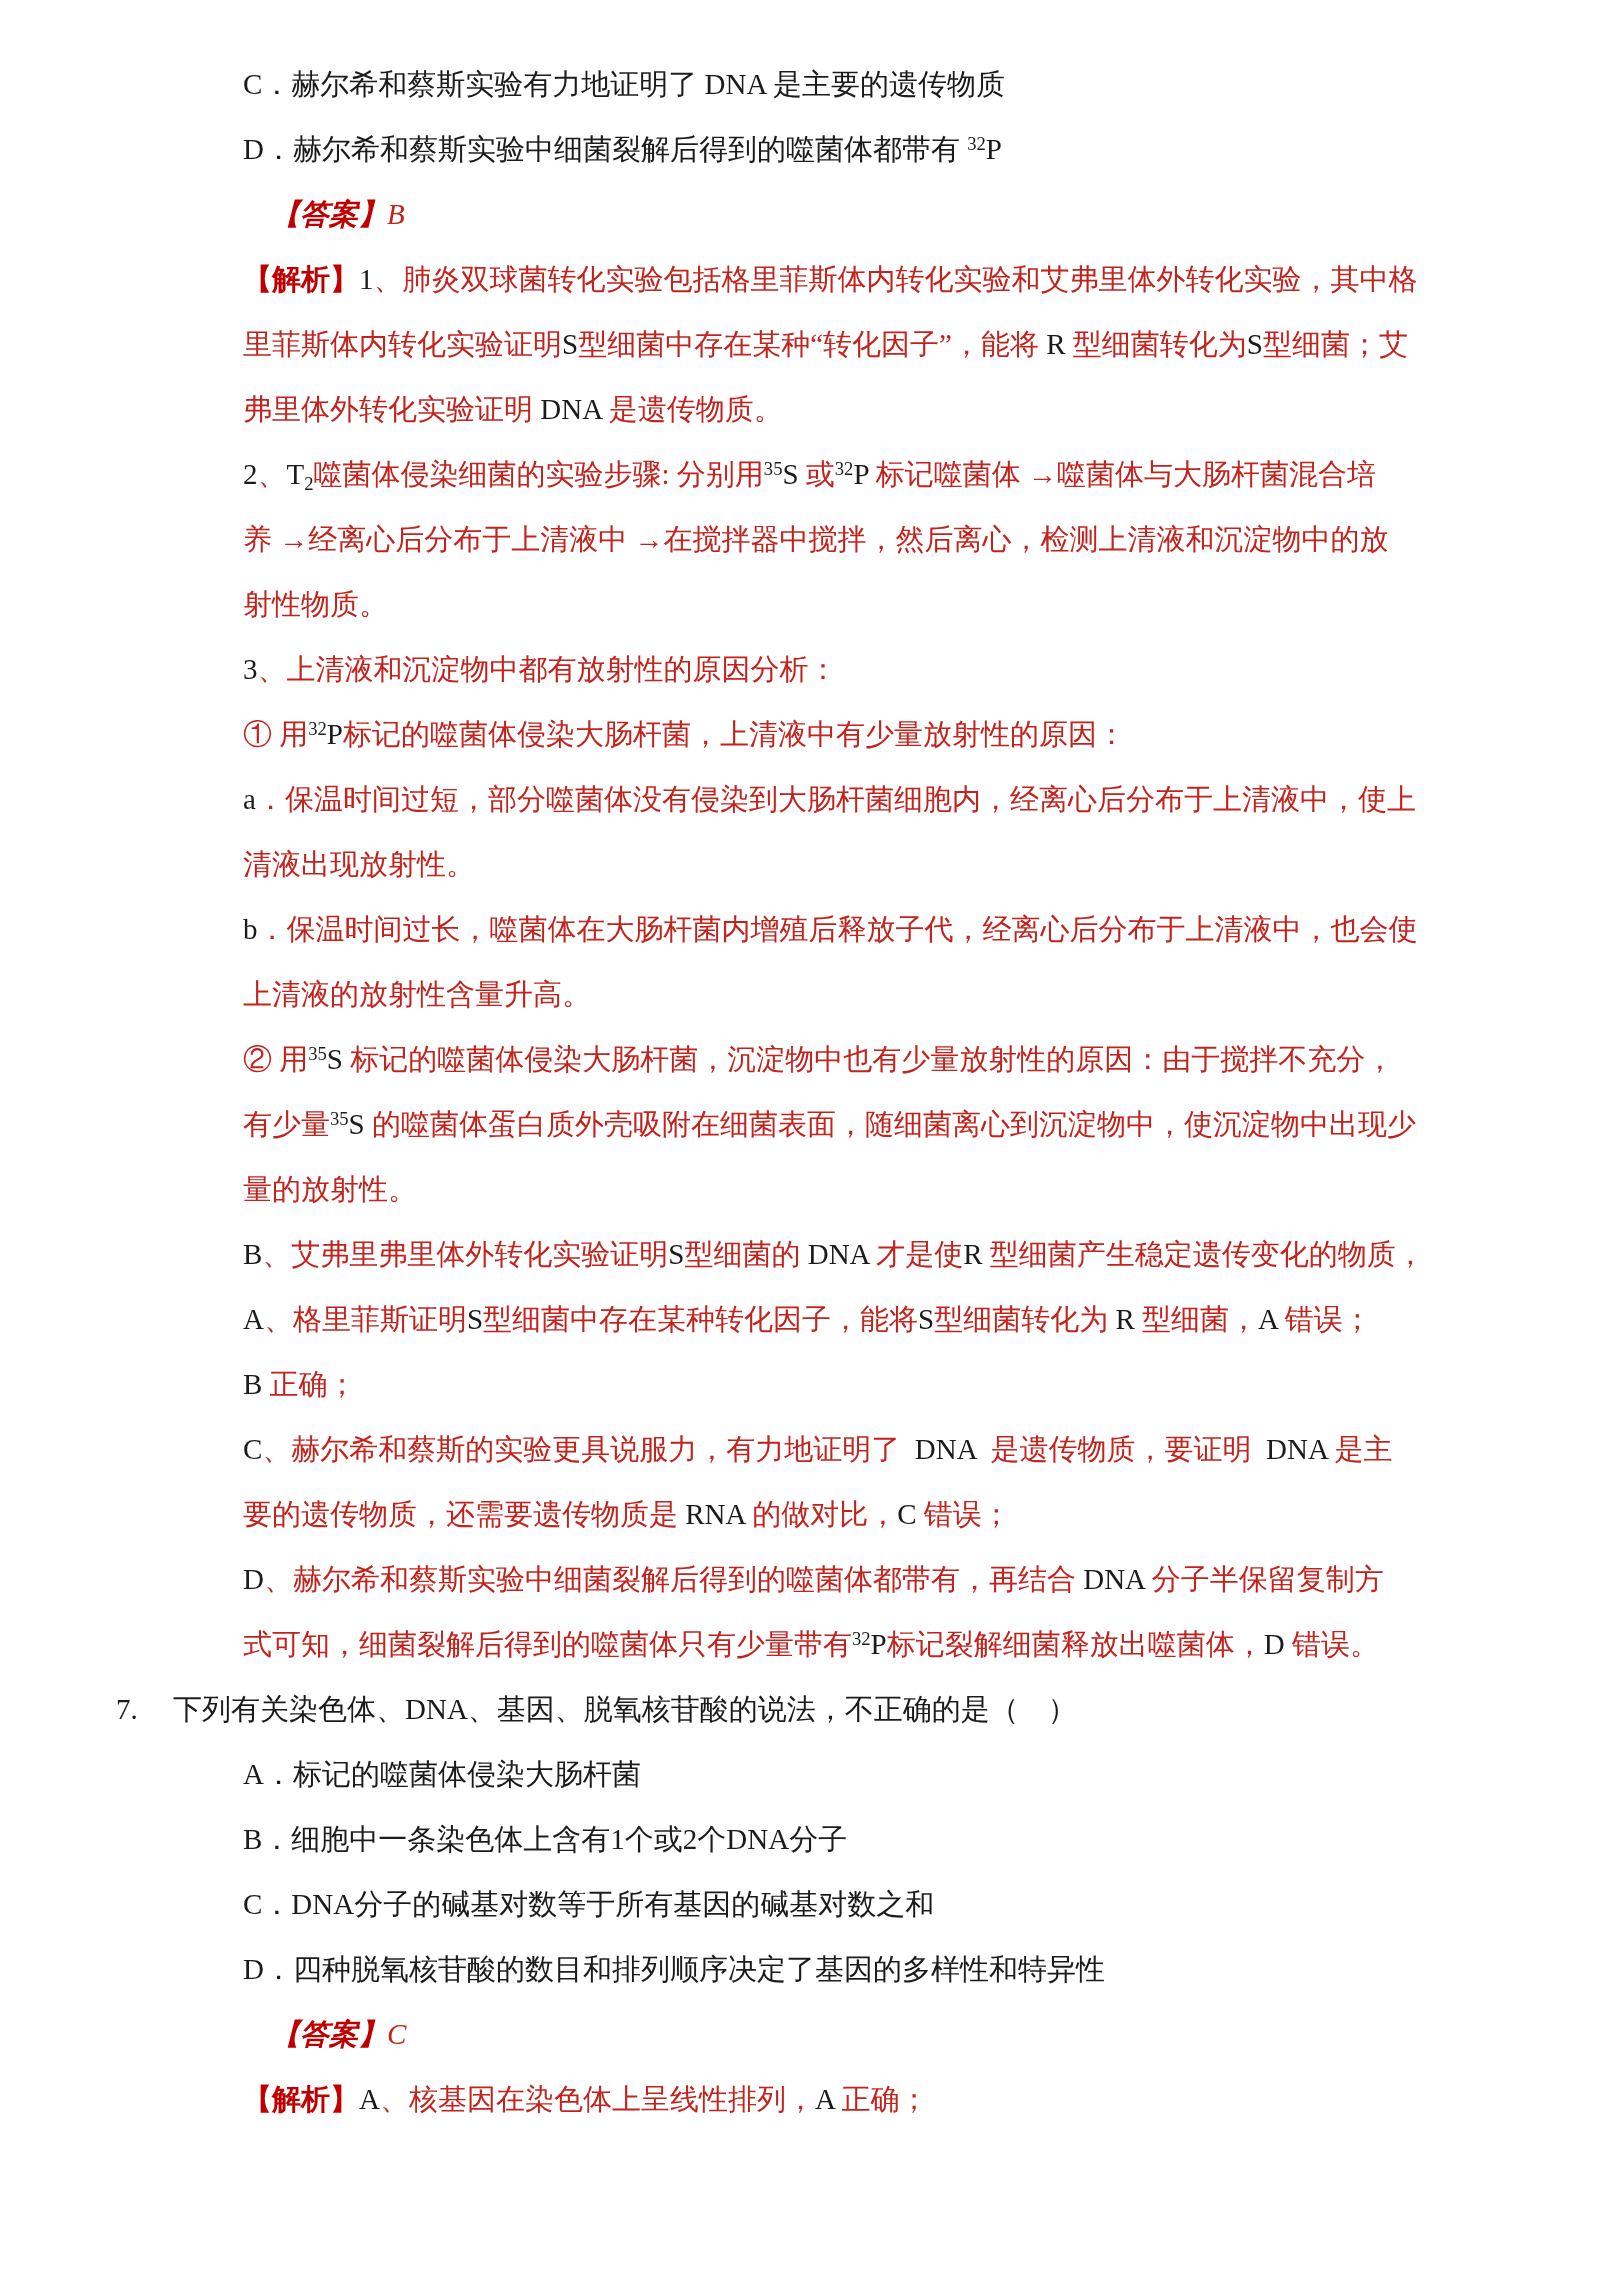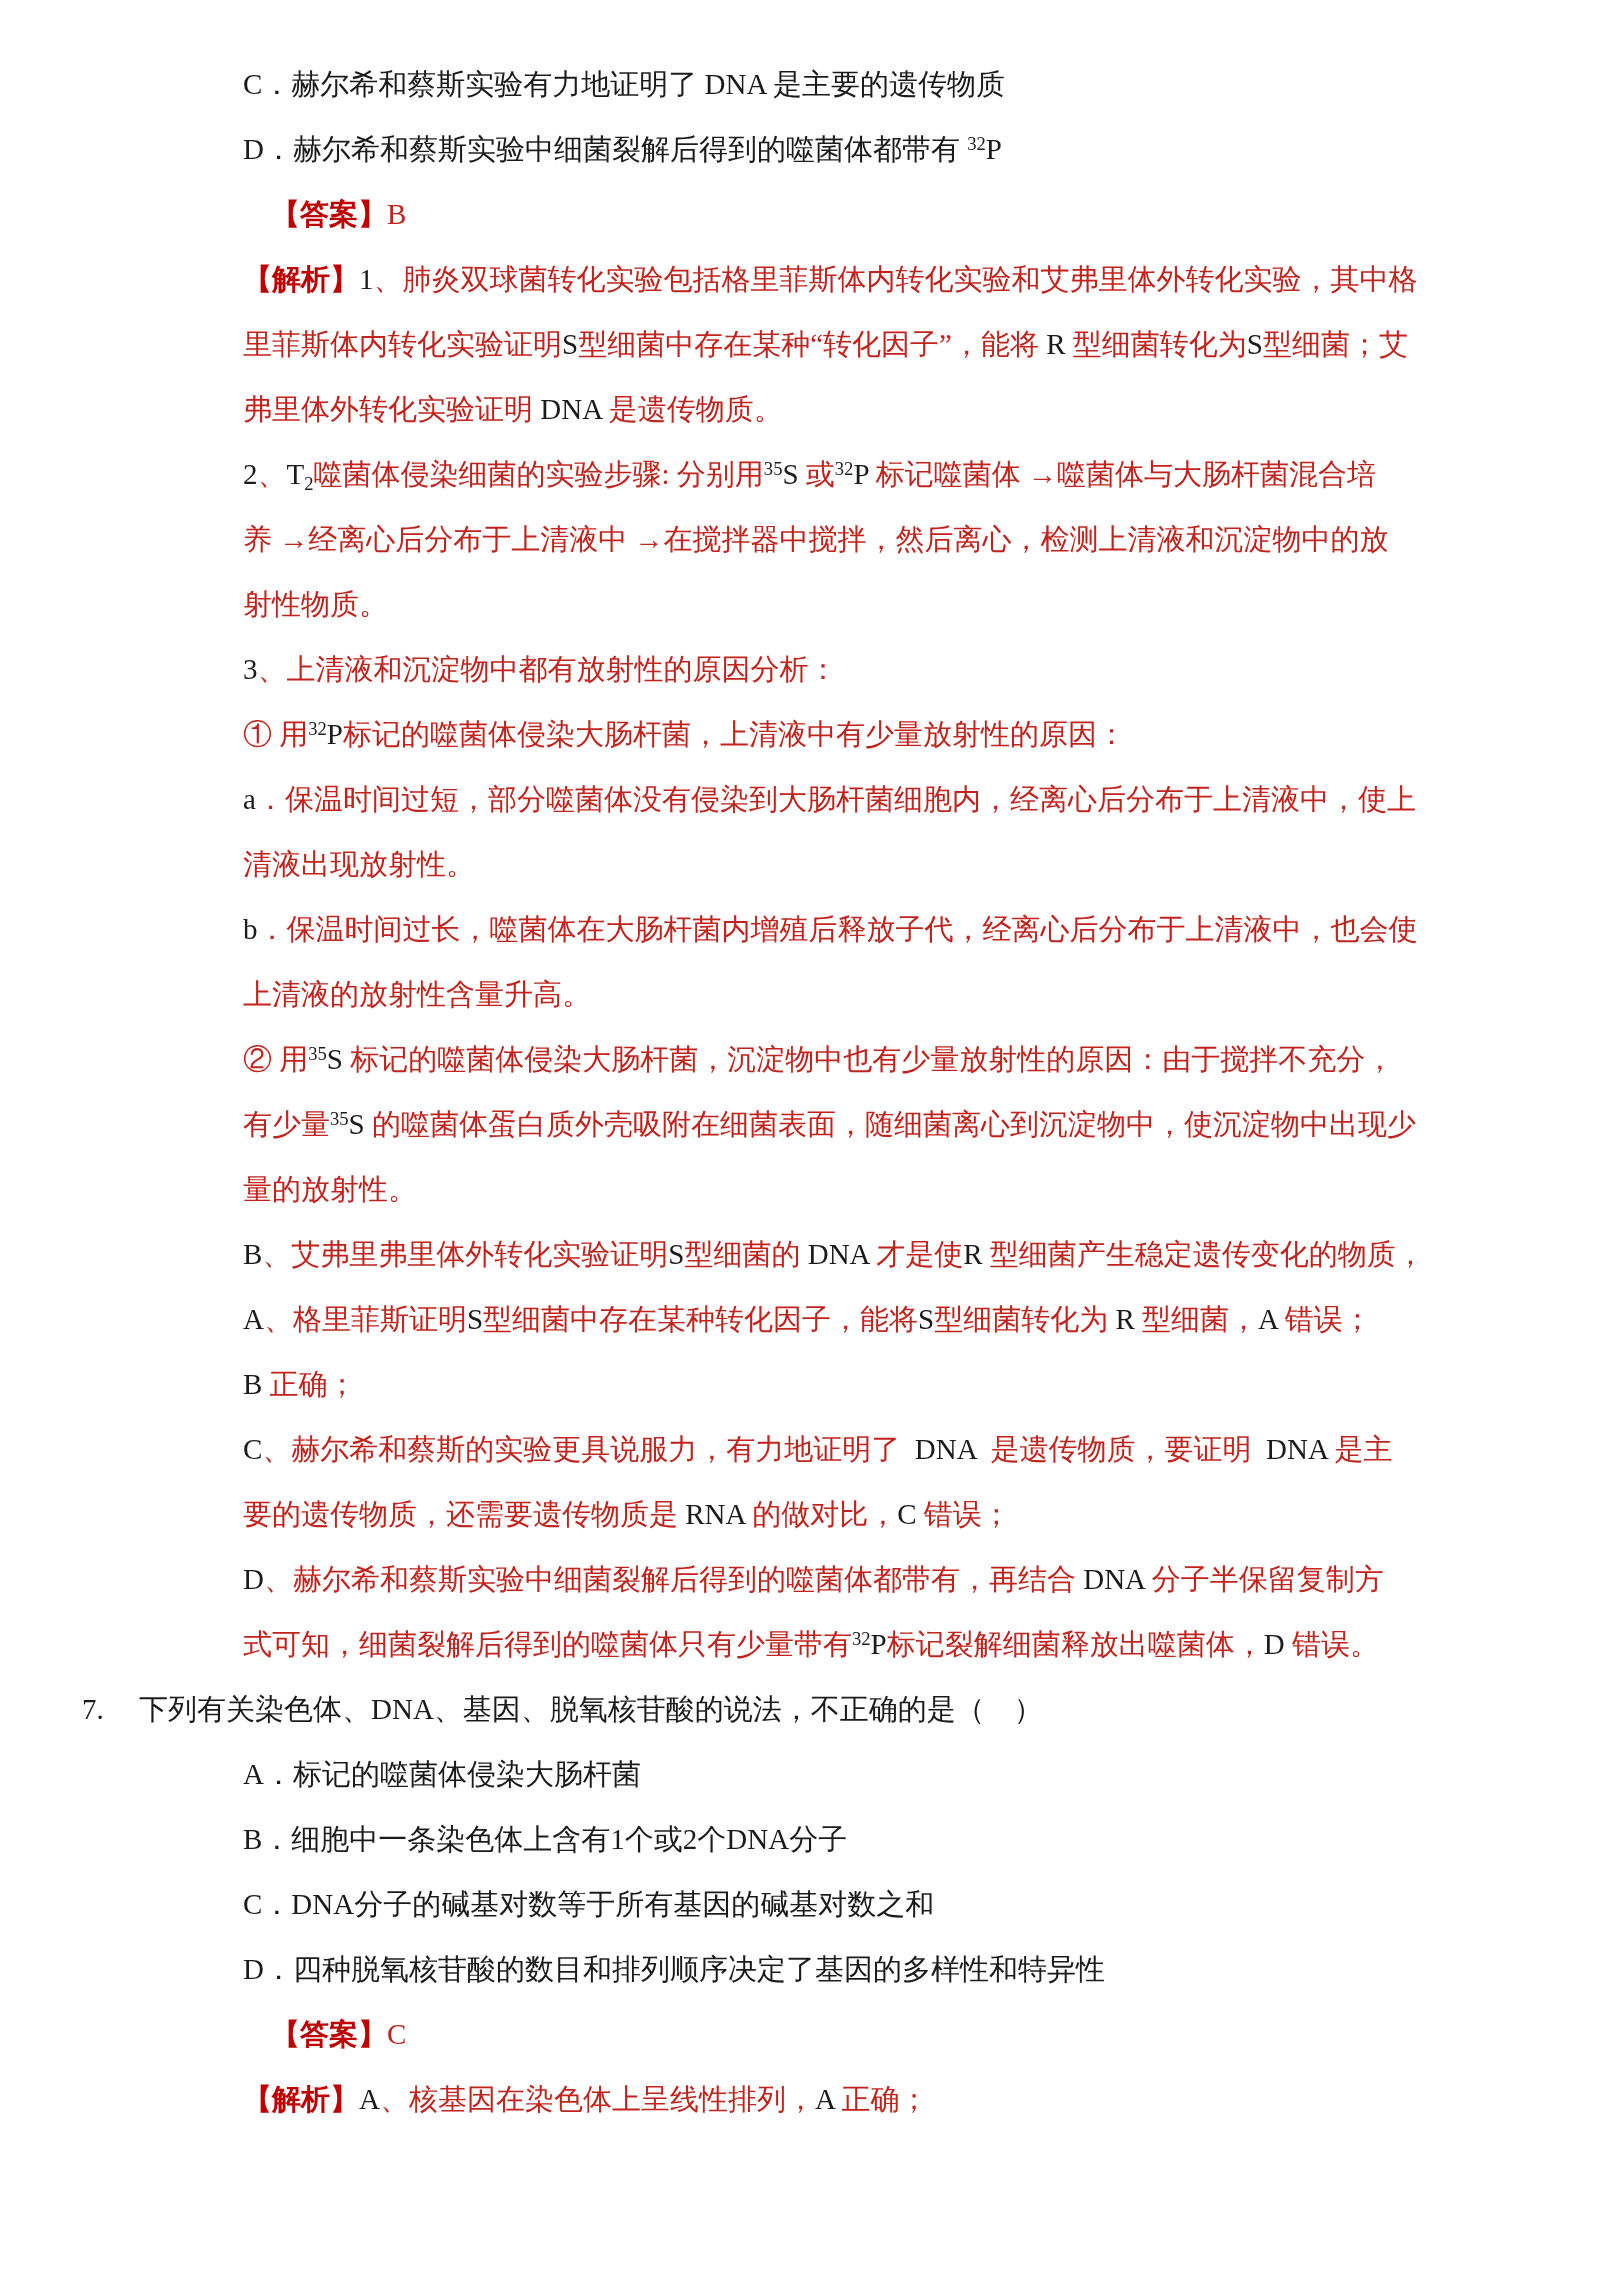--- a/index.html
+++ b/index.html
@@ -18,22 +18,22 @@
     width: 1621px;
   }
   .line {
     height: 65px;
     line-height: 65px;
     font-size: 29px;
     white-space: pre;
     margin-left: 243px;
     color: #1b1b1b;
   }
-  .line.answer   { margin-left: 271px; }
-  .line.question { margin-left: 82px; }
+  .line.answer   { margin-left: 271px; font-style: italic; }
+  .line.question { margin-left: 116px; }
   .qnum {
     display: inline-block;
     width: 57px;
     color: #1b1b1b;
   }
   .c-k  { color: #1b1b1b; }
   .c-r  { color: #c2231d; }
   .c-rl { color: #c00000; font-weight: bold; }
   .sup  { font-size: 18.6px; vertical-align: 8.8px;  line-height: 0; }
   .sub  { font-size: 18.6px; vertical-align: -5.9px; line-height: 0; }

